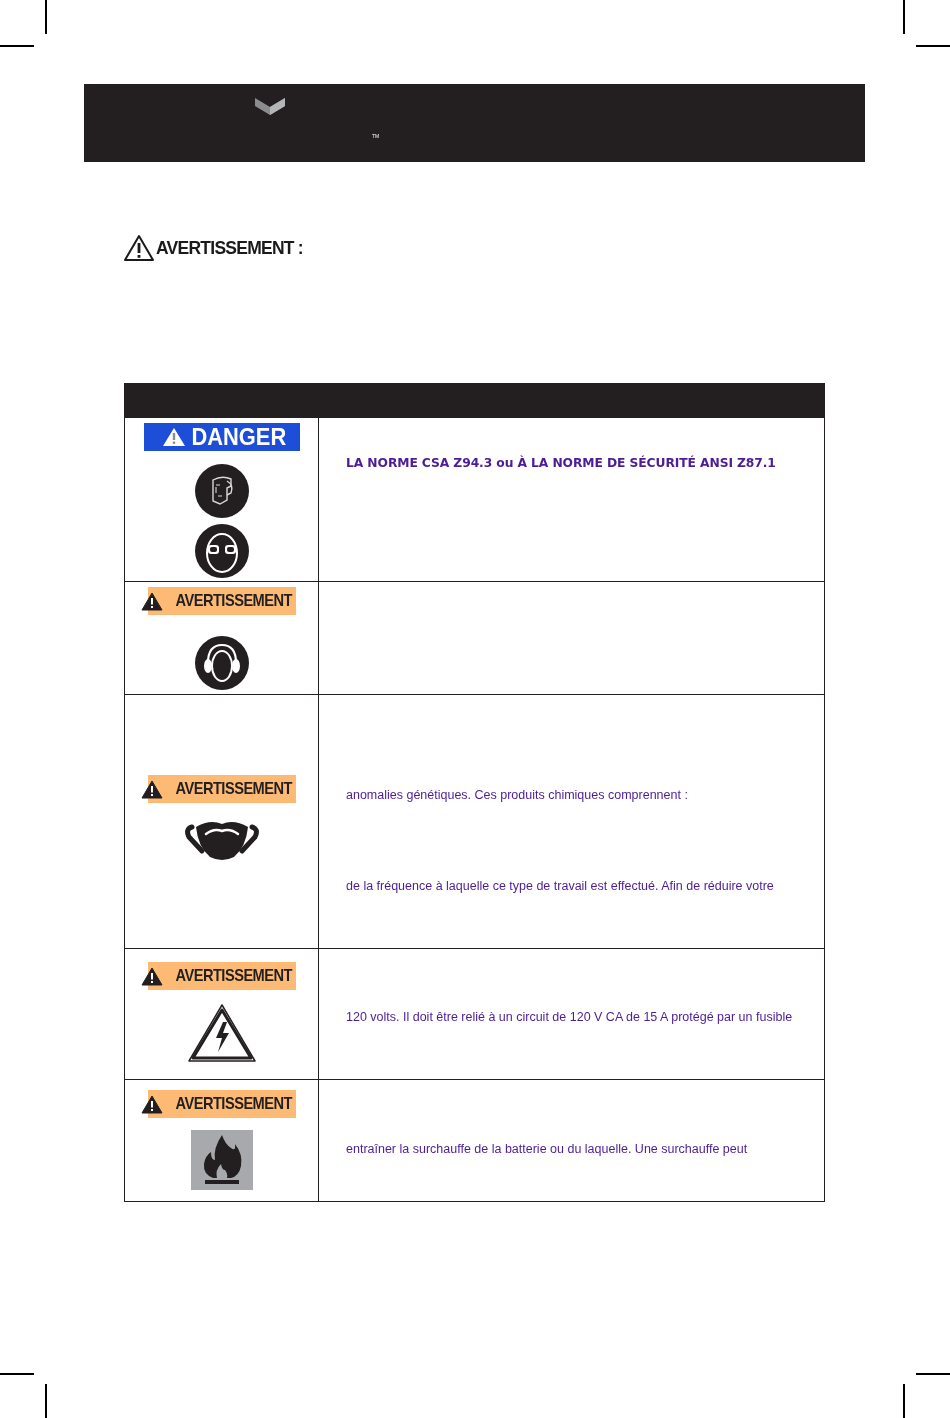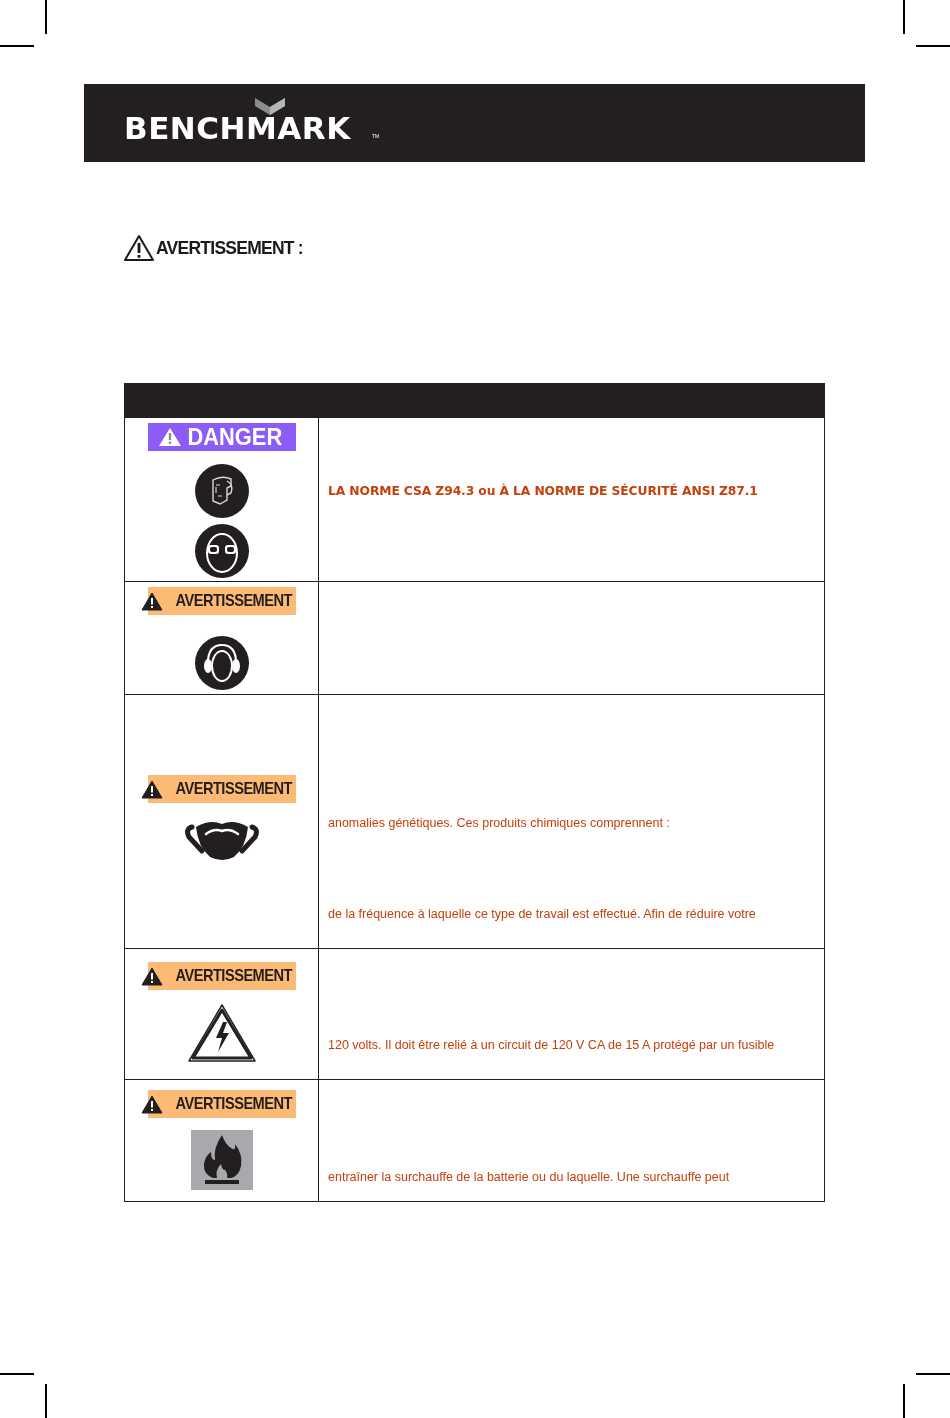--- a/index.html
+++ b/index.html
@@ -10,47 +10,46 @@
     .logo-text { position: absolute; left: 0; top: 12px; color: #ffffff; font-family: "DejaVu Sans", sans-serif; font-weight: bold; font-size: 31px; letter-spacing: 0.5px; white-space: nowrap; }
     .logo-chevron { position: absolute; left: 131px; top: 0; }
     .logo-tm { position: absolute; left: 248px; top: 36px; color: #ffffff; font-size: 5px; line-height: 5px; }
     .warning-heading { position: absolute; left: 123px; top: 234px; display: flex; align-items: center; }
     .warning-heading .title { font-family: "Liberation Sans", sans-serif; font-weight: bold; font-size: 19px; letter-spacing: -0.8px; color: #1a1a1a; margin-left: 1px; transform: scaleX(0.92); transform-origin: left center; }
     table.safety { position: absolute; left: 124px; top: 383px; width: 701px; border-collapse: collapse; table-layout: fixed; }
     table.safety th { background: #231f20; height: 33px; border: 1px solid #231f20; padding: 0; }
     table.safety td { border: 1.5px solid #231f20; vertical-align: top; padding: 0; position: relative; }
     td.icon-cell { width: 193px; }
     .label-banner { margin: 5px auto 0 auto; width: 148px; height: 28px; background: #fdba74; display: flex; align-items: center; justify-content: center; }
-    .label-banner.danger { background: #8b5cf6; height: 28px; }
+    .label-banner.danger { background: #1d4ed8; height: 28px; padding-left: 8px; }
     .label-banner .txt { font-family: "Liberation Sans", sans-serif; font-weight: bold; color: #231f20; font-size: 17px; letter-spacing: -0.6px; transform: scaleX(0.86); white-space: nowrap; }
     .label-banner.danger .txt { color: #ffffff; font-size: 23px; letter-spacing: 0; transform: scaleX(0.95); }
     .label-banner .tri { margin-right: 3px; flex-shrink: 0; }
     .icon-center { display: block; margin: 0 auto; }
-    .cell-text { position: absolute; left: 9px; font-size: 12.5px; color: #c2410c; white-space: nowrap; margin-top: 28px; }
+    .cell-text { position: absolute; left: 27px; font-size: 12.5px; color: #4c1d95; white-space: nowrap; }
     .cell-text.bold { font-family: "DejaVu Sans", sans-serif; font-weight: bold; font-size: 12.3px; letter-spacing: -0.1px; }
   </style>
 </head>
 <body>
 
 <div class="crop" style="left:45px;top:0;width:1.5px;height:34px;"></div>
 <div class="crop" style="left:0;top:45px;width:34px;height:1.5px;"></div>
 <div class="crop" style="left:903px;top:0;width:1.5px;height:34px;"></div>
 <div class="crop" style="left:916px;top:45px;width:34px;height:1.5px;"></div>
 <div class="crop" style="left:0;top:1373px;width:34px;height:1.5px;"></div>
 <div class="crop" style="left:45px;top:1384px;width:1.5px;height:34px;"></div>
 <div class="crop" style="left:916px;top:1373px;width:34px;height:1.5px;"></div>
 <div class="crop" style="left:903px;top:1384px;width:1.5px;height:34px;"></div>
 
 <div class="header-bar">
   <div class="logo">
     <svg class="logo-chevron" width="30" height="18" viewBox="0 0 30 18">
       <polygon points="0,0 15,9 30,0 30,8 15,17 0,8" fill="#8a8c8e"></polygon>
       <polygon points="15,9 30,0 30,8 15,17" fill="#b3b5b7"></polygon>
     </svg>
-    <span class="logo-text">BENCHMARK</span>
     <span class="logo-tm">TM</span>
   </div>
 </div>
 
 <div class="warning-heading">
   <svg width="32" height="28" viewBox="0 0 32 28">
     <polygon points="16,2 30,26 2,26" fill="none" stroke="#1a1a1a" stroke-width="2" stroke-linejoin="round"></polygon>
     <rect x="14.6" y="9" width="2.8" height="10" fill="#1a1a1a"></rect>
     <rect x="14.6" y="21" width="2.8" height="2.8" fill="#1a1a1a"></rect>
   </svg>

